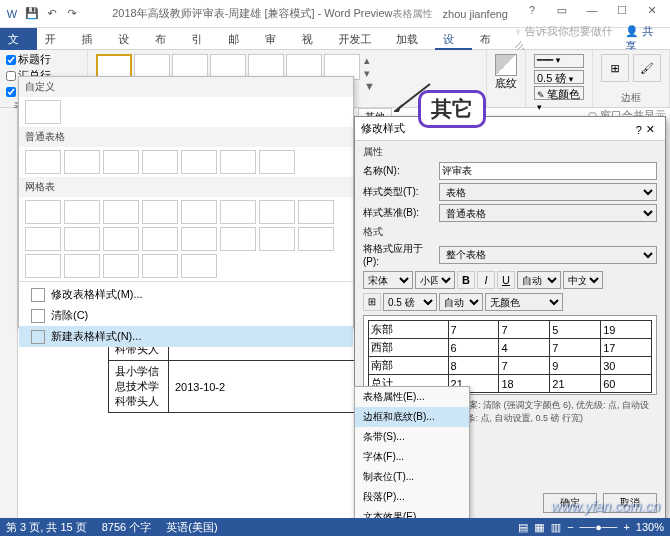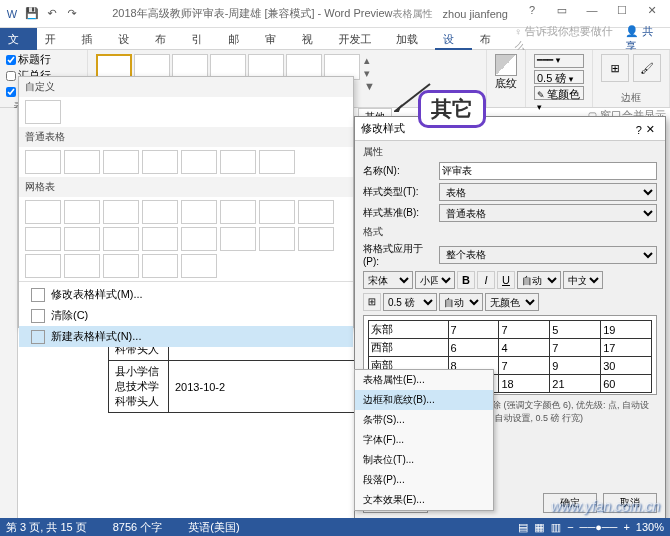--- a/index.html
+++ b/index.html
@@ -50,30 +50,30 @@
 .flabel{font-size:10px;color:#333;margin-bottom:3px}
 .frow{display:flex;align-items:center;gap:4px;margin-bottom:3px}
 .frow .lbl{width:72px;font-size:10px}
 .frow input,.frow select{border:1px solid #999;height:18px;font-size:10px;padding:0 2px;flex:1}
 .toolbar{display:flex;gap:2px;align-items:center;margin:4px 0;flex-wrap:wrap}
 .toolbar select,.toolbar .sel{border:1px solid #999;height:18px;font-size:10px}
 .toolbar .btn{width:18px;height:18px;border:1px solid #ccc;text-align:center;line-height:16px;font-size:10px}
 .preview{border:1px solid #999;background:#fff;padding:4px;height:80px;overflow:hidden}
 .ptable{width:100%;border-collapse:collapse;font-size:9px}
 .ptable td,.ptable th{border:1px solid #333;padding:1px 2px;text-align:left}
-.ctxmenu{position:absolute;top:369px;left:354px;width:140px;background:#f8f8f8;border:1px solid #aaa;box-shadow:2px 2px 4px rgba(0,0,0,.2);z-index:20}
+.ctxmenu{position:absolute;top:386px;left:354px;width:116px;background:#f8f8f8;border:1px solid #aaa;box-shadow:2px 2px 4px rgba(0,0,0,.2);z-index:20}
 .ctxmenu .mi{padding:3px 8px;font-size:10px}
 .ctxmenu .mi.hl{background:#cde6f7}
 .dlgfoot{position:absolute;bottom:6px;right:8px;display:flex;gap:6px}
 .dlgfoot button{width:54px;height:20px;border:1px solid #999;background:#f0f0f0;font-size:10px}
 .fmt-btn{position:absolute;bottom:6px;left:8px;border:1px solid #999;padding:2px 6px;font-size:10px;background:#fff}
 .doc{position:absolute;top:110px;left:18px;right:4px;bottom:18px;background:#fff;z-index:1;padding:20px 90px}
 .dtable{border-collapse:collapse;width:100%;font-size:10px}
 .dtable td{border:1px solid #333;padding:3px 6px}
-.status{position:absolute;bottom:0;left:0;right:0;height:18px;background:#2b579a;color:#fff;display:flex;align-items:center;padding:0 6px;font-size:10px;gap:26px;z-index:50}
+.status{position:absolute;bottom:0;left:0;right:0;height:18px;background:#2b579a;color:#fff;display:flex;align-items:center;padding:0 6px;font-size:10px;gap:15px;z-index:50}
 .status .r{margin-left:auto;display:flex;gap:6px;align-items:center}
 .callout{position:absolute;top:90px;left:418px;z-index:30;background:#fff;border:3px solid #6a3fc7;border-radius:10px;padding:2px 10px;font-size:21px;font-weight:bold;color:#333}
 .arrow1{position:absolute;top:82px;left:394px;width:40px;height:30px;z-index:25}
 .ruler{position:absolute;top:108px;left:0;width:18px;bottom:18px;background:#f3f3f3;border-right:1px solid #ccc;z-index:2}
 .tabother{position:absolute;top:108px;left:358px;background:#fff;border:1px solid #ccc;padding:1px 6px;font-size:10px;z-index:4}
 .collapse{position:absolute;top:108px;right:4px;font-size:10px;color:#888;z-index:4}
 .wm{position:absolute;bottom:22px;right:10px;color:rgba(255,255,255,.6);font-style:italic;font-size:14px;z-index:60;text-shadow:1px 1px 2px #2b579a}
 </style>
 </head>
 <body>
@@ -298,21 +298,21 @@
       <span class="btn"><b>B</b></span>
       <span class="btn"><i>I</i></span>
       <span class="btn"><u>U</u></span>
       <select style="width:44px"><option>自动</option></select>
       <select style="width:40px"><option>中文</option></select>
     </div>
     <div class="toolbar">
       <span class="btn">⊞</span>
       <select style="width:54px"><option>0.5 磅</option></select>
       <select style="width:44px"><option>自动</option></select>
-      <select style="width:54px"><option>无颜色</option></select>
+      <select style="width:78px"><option>无颜色</option></select>
     </div>
     <div class="preview">
       <table class="ptable">
         <tbody>
         <tr>
               <td>东部</td>
               <td>7</td>
               <td>7</td>
               <td>5</td>
               <td>19</td>

